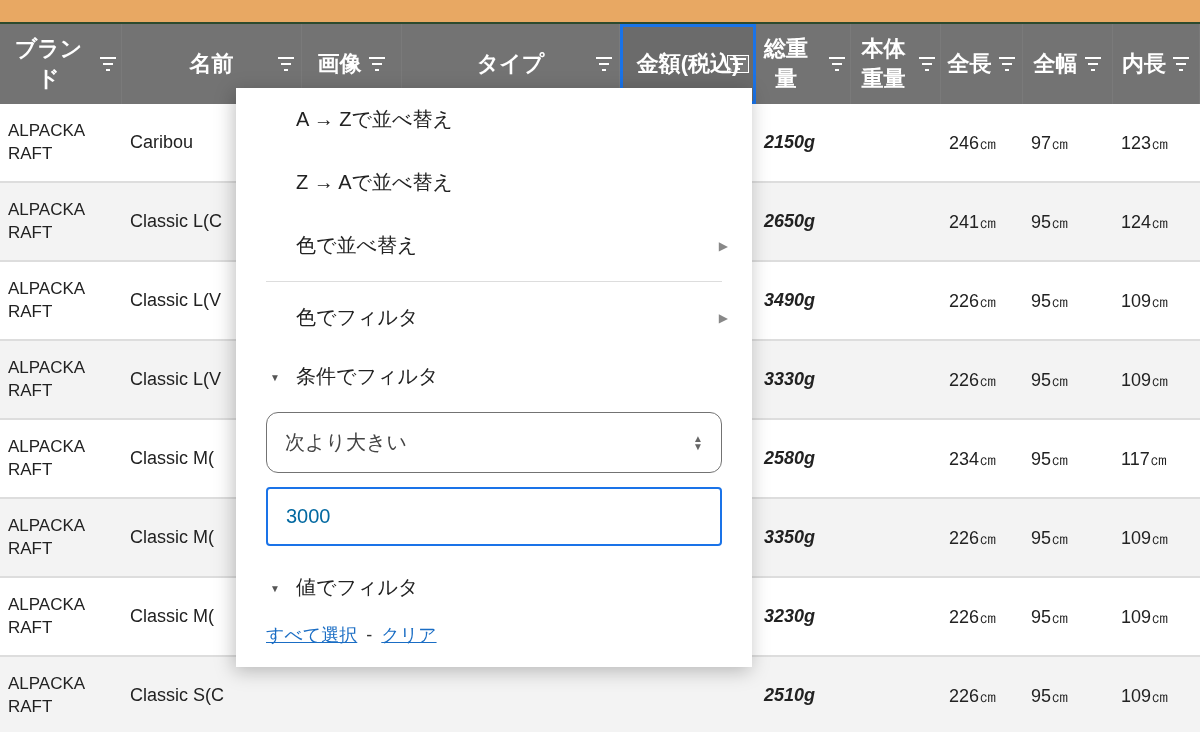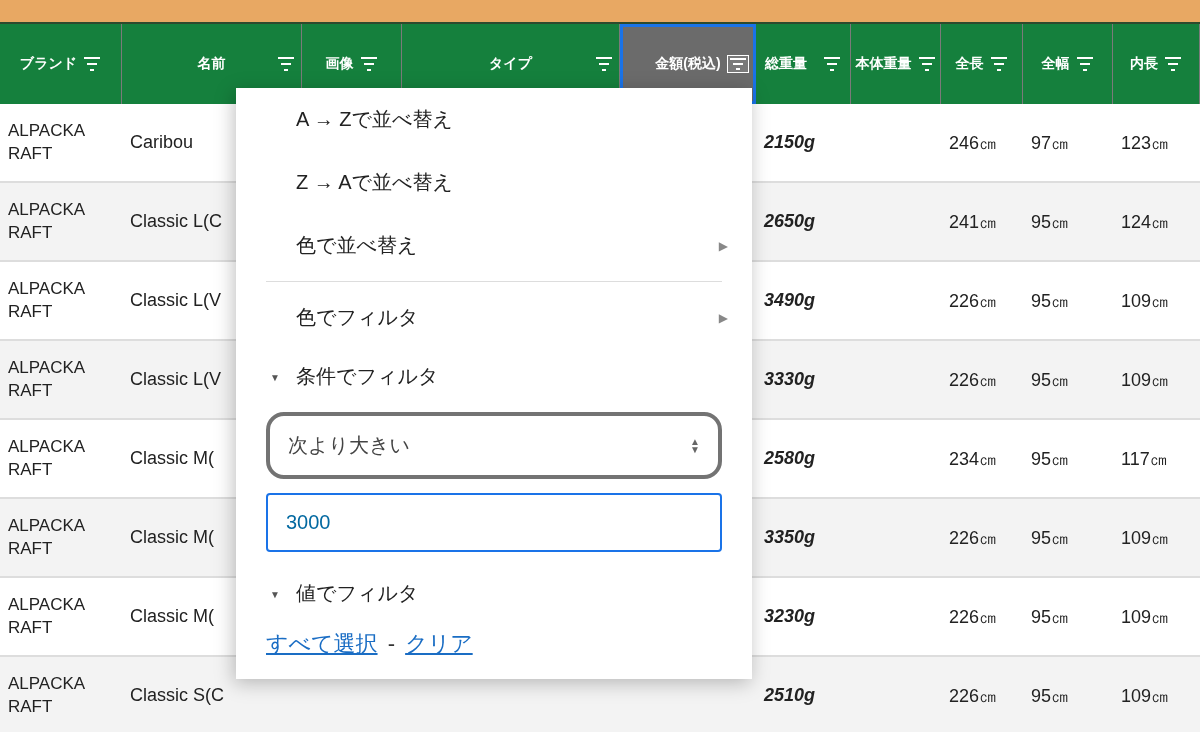--- a/index.html
+++ b/index.html
@@ -15,25 +15,25 @@
   .top-banner {
     height: 24px;
     background: #e8a863;
     border-bottom: 2px solid #2d4a2d;
     width: 100%;
   }
 
   
   .header-row {
     display: flex;
-    background: #15803d;
+    background: #737373;
     color: #fff;
     height: 80px;
     font-weight: bold;
-    font-size: 14px;
+    font-size: 22px;
   }
   .header-cell {
     display: flex;
     align-items: center;
     justify-content: center;
     position: relative;
     border-right: 1px solid #7a7a7a;
     padding: 0 4px;
     white-space: pre-line;
     text-align: center;
@@ -144,22 +144,22 @@
     content: "▼";
     position: absolute;
     left: 34px;
     top: 50%;
     transform: translateY(-50%);
     font-size: 10px;
     color: #555;
   }
   .filter-menu .condition-select {
     margin: 8px 30px 8px 30px;
-    border: 4px solid #737373;
-    border-radius: 18px;
+    border: 1px solid #737373;
+    border-radius: 12px;
     padding: 16px 18px;
     font-size: 20px;
     color: #444;
     display: flex;
     justify-content: space-between;
     align-items: center;
     cursor: pointer;
   }
   .filter-menu .condition-select .sort-arrows {
     display: flex;
@@ -175,21 +175,21 @@
     padding: 16px 18px;
     font-size: 20px;
     color: #0369a1;
     outline: none;
     width: calc(100% - 60px);
     display: block;
     font-family: inherit;
   }
   .filter-menu .links {
     padding: 8px 20px 0 30px;
-    font-size: 22px;
+    font-size: 18px;
   }
   .filter-menu .links a {
     color: #1a6dc4;
     text-decoration: underline;
     cursor: pointer;
   }
   .filter-menu .links .sep {
     color: #333;
     margin: 0 4px;
   }

